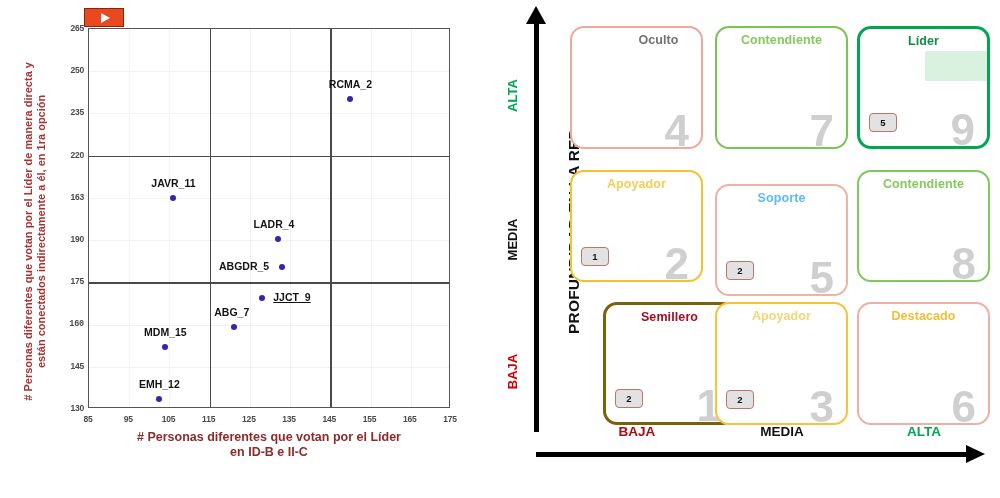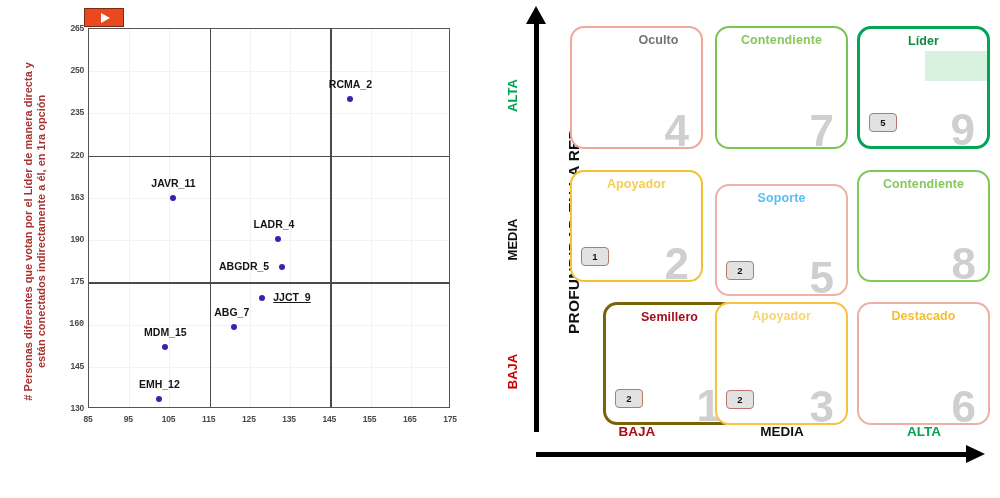--- a/index.html
+++ b/index.html
@@ -323,20 +323,22 @@
       <div class="xtick" style="left: 289.111px;">135</div>
       <div class="xtick" style="left: 329.333px;">145</div>
       <div class="xtick" style="left: 369.556px;">155</div>
       <div class="xtick" style="left: 409.778px;">165</div>
       <div class="xtick" style="left: 450px;">175</div>
     </div>
 
   <div id="ylabel"># Personas diferentes que votan por el Líder de manera directa y están conectados indirectamente a él, en 1ra opción</div>
 
   <div id="xlabel">
+    <div># Personas diferentes que votan por el Líder</div>
+    <div>en ID-B e II-C</div>
   </div>
 </div>
 
 <div id="right-panel">
 
   <div id="y-axis-title">PROFUNDIDAD EN LA RED</div>
   <div id="y-arrow-line"></div>
   <div id="y-arrow-head"></div>
 
   <div id="x-arrow-line"></div>

